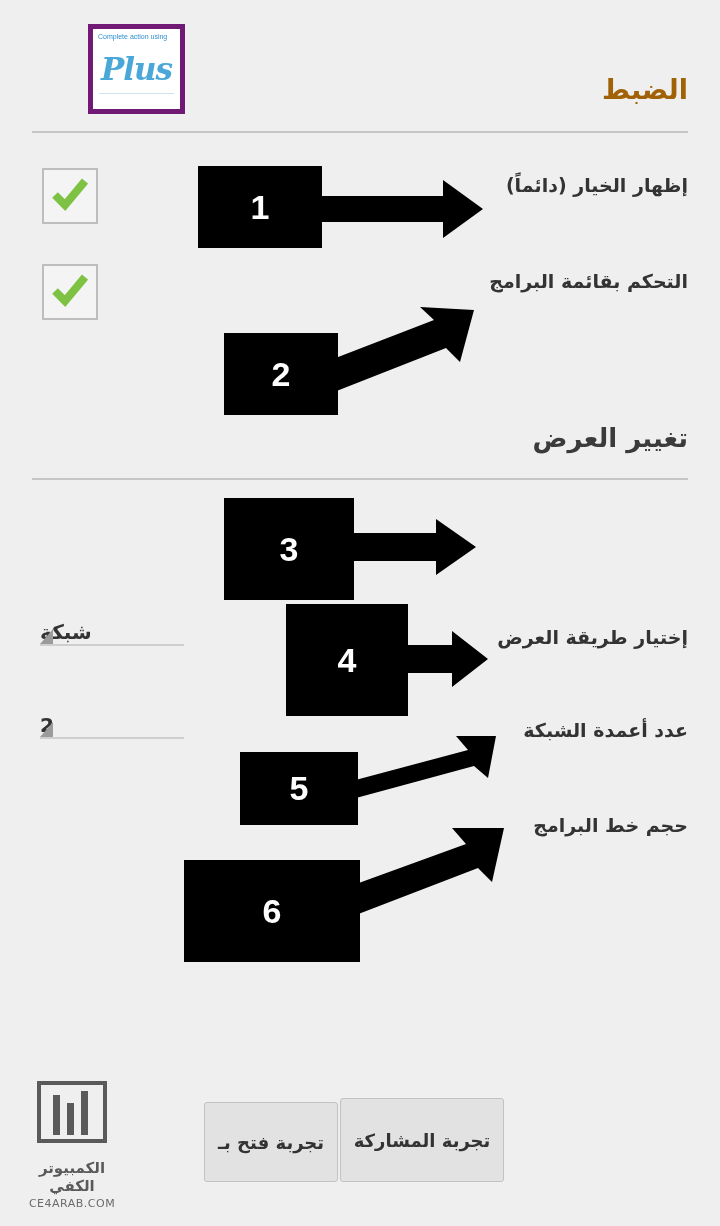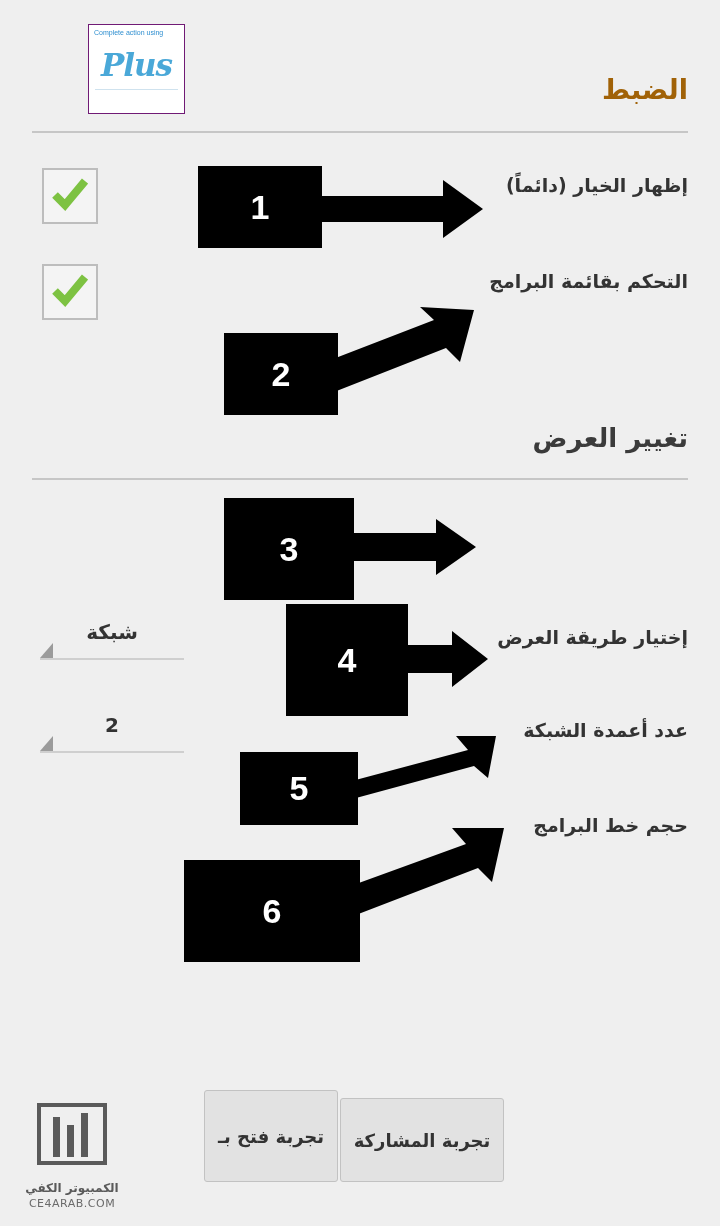--- a/index.html
+++ b/index.html
@@ -18,21 +18,21 @@
   }
   .app-title{
     position:absolute;right:32px;top:74px;
     font-size:27px;font-weight:bold;color:#a16207;
     letter-spacing:0;
   }
   .plus-logo{
     position:absolute;left:88px;top:24px;
     width:97px;height:90px;
     background:#ffffff;
-    border:1px solid #701a75;
+    border:5px solid #701a75;
     box-sizing:border-box;
     overflow:hidden;
     direction:ltr;
   }
   .plus-logo .cap{
     font-size:7px;color:#2f8fd0;
     margin:4px 0 0 5px;
     font-family:"Liberation Sans",sans-serif;
   }
   .plus-logo .word{
@@ -81,23 +81,23 @@
     box-sizing:border-box;
   }
   .checkbox svg{display:block;margin:8px auto 0 auto;}
 
   
   .spinner{
     position:absolute;left:40px;
     width:144px;
   }
   .spinner .value{
-    display:block;text-align:center;
+    display:block;text-align:left;
     font-size:20px;color:#333;font-weight:bold;
-    padding-bottom:14px;
+    padding-bottom:0;
   }
   .spinner .bar{
     height:2px;background:#cfcfcf;width:100%;
   }
   .spinner .tri{
     width:0;height:0;
     border-left:13px solid transparent;
     border-bottom:15px solid #9b9b9b;
     position:absolute;left:0;bottom:2px;
   }
@@ -118,37 +118,37 @@
   .btn{
     position:absolute;bottom:44px;
     background:#e2e2e2;
     border:1px solid #c2c2c2;
     border-radius:3px;
     color:#333;font-size:18px;font-weight:bold;
     display:flex;align-items:center;justify-content:center;
     box-sizing:border-box;
   }
   .btn.share{right:216px;width:164px;height:84px;}
-  .btn.open{right:382px;width:134px;height:92px;}
+  .btn.open{right:382px;width:134px;height:80px;}
 
   
   .watermark{
     position:absolute;left:18px;bottom:16px;
     width:108px;text-align:center;direction:rtl;
   }
   .wm-box{
     width:70px;height:62px;margin:0 auto;
     border:4px solid #5a5a5a;
     box-sizing:border-box;
     position:relative;
   }
   .wm-box .bar1{position:absolute;left:12px;top:10px;width:7px;height:40px;background:#5a5a5a;}
   .wm-box .bar2{position:absolute;left:26px;top:18px;width:7px;height:32px;background:#5a5a5a;}
   .wm-box .bar3{position:absolute;left:40px;top:6px;width:7px;height:44px;background:#5a5a5a;}
-  .wm-text{font-size:12px;color:#5a5a5a;font-weight:bold;margin-top:16px;}
+  .wm-text{font-size:15px;color:#5a5a5a;font-weight:bold;margin-top:16px;}
   .wm-url{font-size:11px;color:#6b6b6b;margin-top:2px;letter-spacing:.5px;direction:ltr;}
 </style>
 </head>
 <body>
 
 <div class="screen">
 
   <div class="header">
     <div class="app-title">الضبط</div>
 

